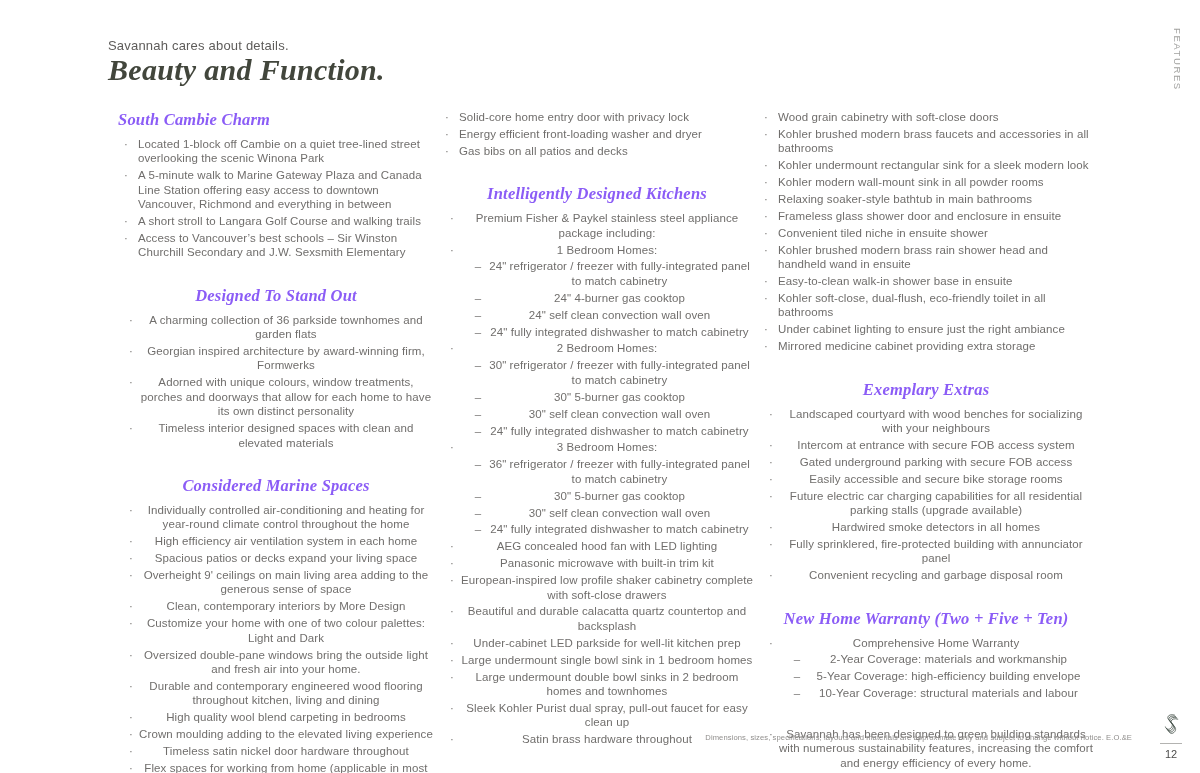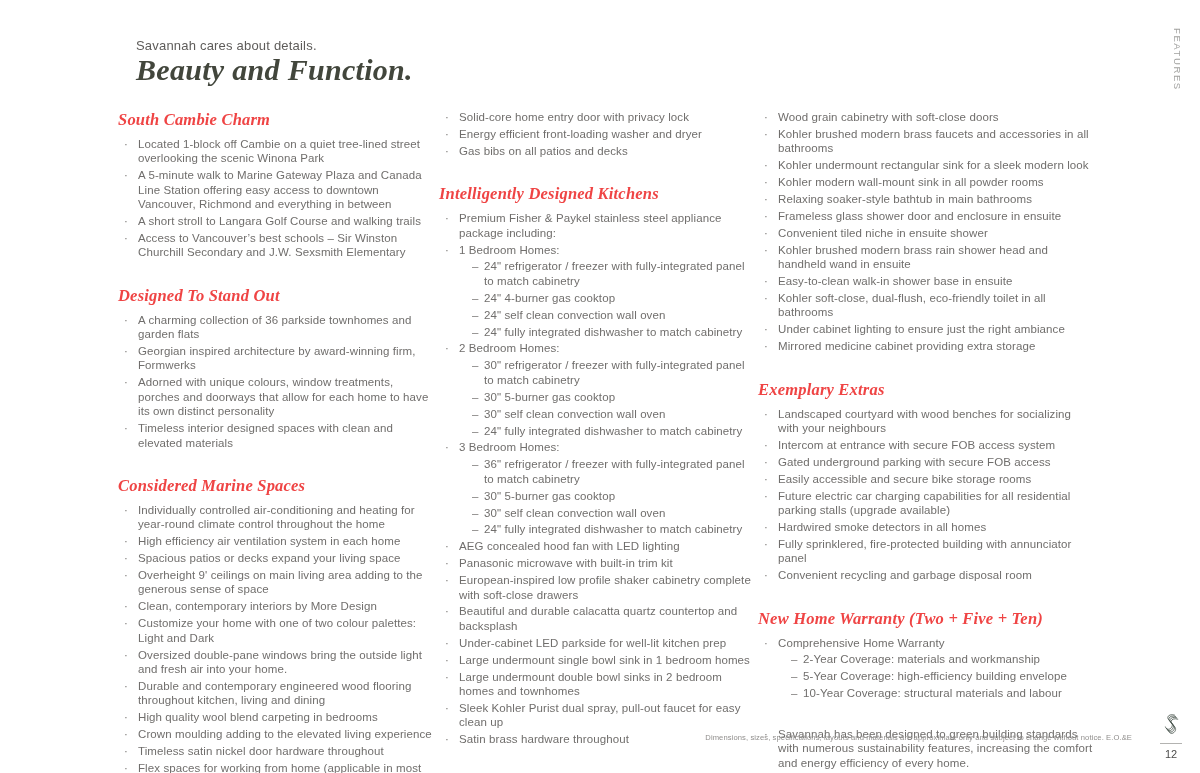--- a/index.html
+++ b/index.html
@@ -4,40 +4,40 @@
 <style>
   * { margin:0; padding:0; box-sizing:border-box; }
   html,body { width:1200px; height:773px; }
   body {
     position:relative;
     background:#ffffff;
     font-family:"Liberation Sans", sans-serif;
     color:#6f6e6c;
     overflow:hidden;
   }
-  .header { position:absolute; left:136px; top:38px; }
+  .header { position:absolute; left:108px; top:38px; }
   .eyebrow { font-size:13px; color:#5e5c5a; letter-spacing:.2px; }
   .title {
     font-family:"Liberation Serif", serif;
     font-style:italic; font-weight:600;
     font-size:30px; color:#42463c;
     letter-spacing:.3px;
   }
   .column { position:absolute; top:110px; }
   .col-0 { left:118px; width:316px; }
   .col-1 { left:439px; width:316px; }
   .col-2 { left:758px; width:336px; }
   .column section { margin-bottom:24px; }
   .column section h3 {
     font-family:"Liberation Serif", serif;
     font-style:italic; font-weight:600;
-    font-size:16.5px; color:#ef4444;
+    font-size:16.5px; color:#8b5cf6;
     margin:0 0 7px 0; letter-spacing:.2px;
   }
-  .column section + section { margin-top:26px; }
+  .column section + section { margin-top:26px;text-align:center; }
   ul { list-style:none; }
   li { display:flex; align-items:flex-start; margin-bottom:2.5px; }
   .mk {
     flex:0 0 20px; padding-left:6px;
     color:#7a7876; font-size:11.5px; line-height:14.4px;
   }
   li.sub .mk { flex:0 0 12px; margin-left:33px; padding-left:0; }
   .txt { flex:1; font-size:11.5px; line-height:14.4px; letter-spacing:.1px; color:#706e6c; }
   .side-label {
     position:absolute; top:28px; right:17px;

